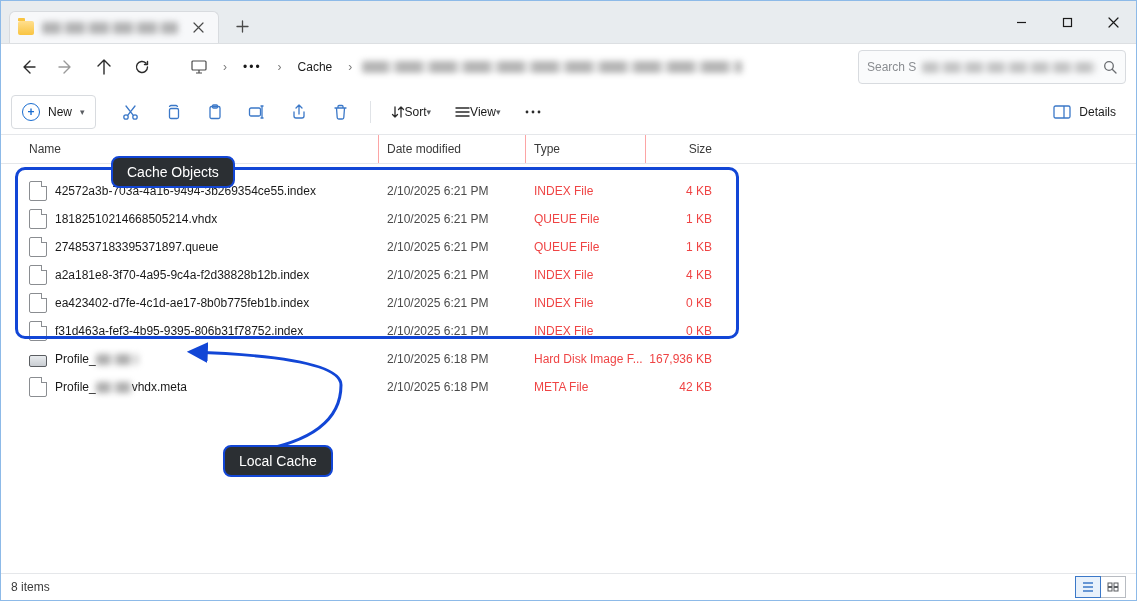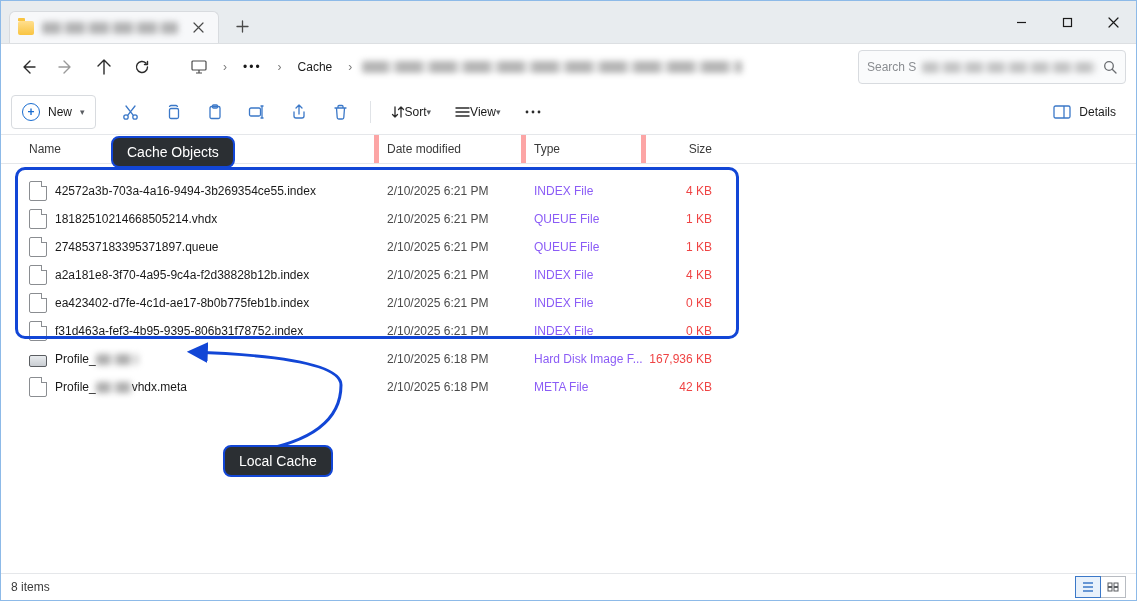--- a/index.html
+++ b/index.html
@@ -188,35 +188,35 @@
     color:#3a3a3a;
     font-size:12px;
     padding-left:20px;
   }
   .col-name{width:358px;position:relative;}
   .col-date{width:147px;}
   .col-type{width:120px;}
   .col-size{width:80px;text-align:right;padding-right:14px;}
   .hcell{
     height:100%;display:flex;align-items:center;
-    border-right:5px solid #fca5a5;padding-left:8px;box-sizing:border-box;
+    border-right:1px solid #fca5a5;padding-left:8px;box-sizing:border-box;
   }
   .hcell:last-child{border-right:none;}
   .hcell.size{justify-content:flex-end;padding-right:14px;}
   
   .rows{flex:1;overflow:auto;position:relative;padding-bottom:4px;margin-top:13px;}
   .row{
     height:28px;display:flex;align-items:center;
     padding-left:20px;
     font-size:12px;
   }
   .cell{display:flex;align-items:center;box-sizing:border-box;}
   .cell.name{width:358px;gap:8px;padding-left:8px;}
   .cell.date{width:147px;padding-left:8px;color:#4a4a4a;}
-  .cell.type{width:120px;padding-left:8px;color:#8b5cf6;}
+  .cell.type{width:120px;padding-left:8px;color:#ef4444;}
   .cell.size{width:80px;justify-content:flex-end;padding-right:14px;color:#ef4444;}
 
   .ficon{
     width:16px;height:18px;flex:0 0 16px;
     border:1px solid #8a8d91;border-radius:2px;
     position:relative;background:#fff;
   }
   .ficon::after{
     content:"";position:absolute;top:-1px;right:-1px;width:5px;height:5px;
     background:#fff;border-left:1px solid #8a8d91;border-bottom:1px solid #8a8d91;
@@ -513,21 +513,21 @@
       <svg class="anno-svg">
         <defs>
           <marker id="ah1" viewBox="0 0 10 10" refX="8" refY="5" markerWidth="7" markerHeight="7" orient="auto-start-reverse">
             <path d="M0 0 L10 5 L0 10 Z" fill="#1246d6"></path>
           </marker>
         </defs>
 
         <path d="M225 320 Q 340 310 340 250 Q 340 222 190 217" stroke="#1246d6" stroke-width="3" fill="none" marker-end="url(#ah1)"></path>
       </svg>
 
-      <div class="callout" style="left:110px;top:1px;">Cache Objects</div>
+      <div class="callout" style="left:110px;top:21px;">Cache Objects</div>
       <div class="callout" style="left:222px;top:310px;">Local Cache</div>
     </div>
   </div>
 
   <div class="statusbar">
     <span>8 items</span>
     <div class="viewtoggles">
       <div class="vt active">
         <svg width="12" height="10" viewBox="0 0 12 10">
             <path d="M1 1 H11 M1 5 H11 M1 9 H11" stroke="#3b78c8" stroke-width="1.3"></path>

